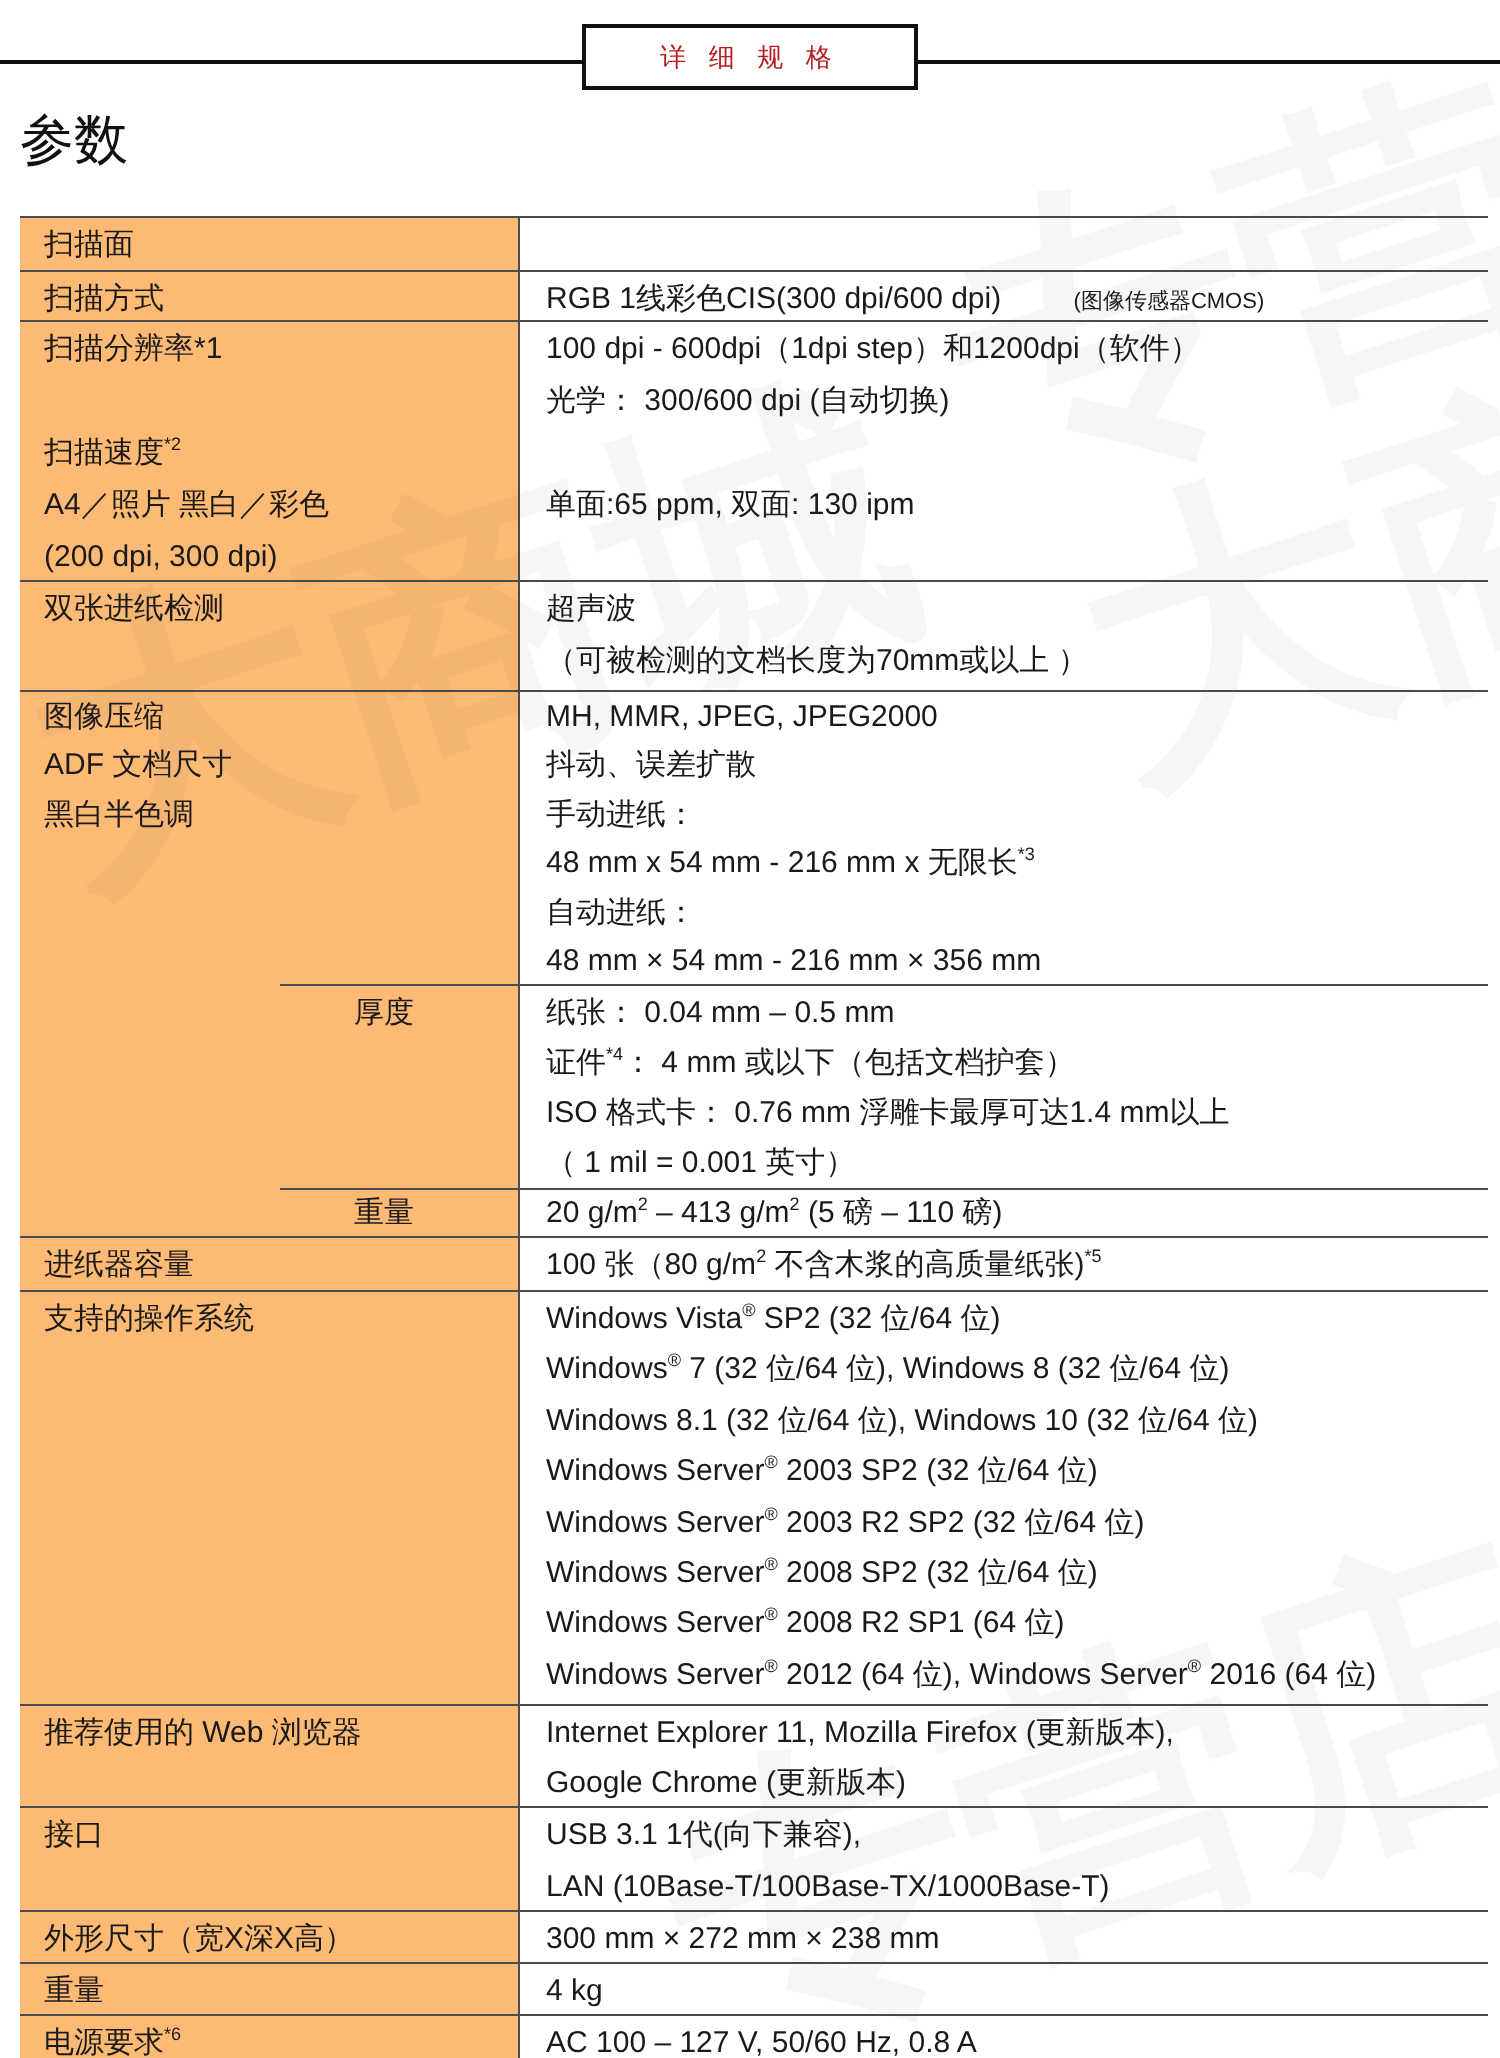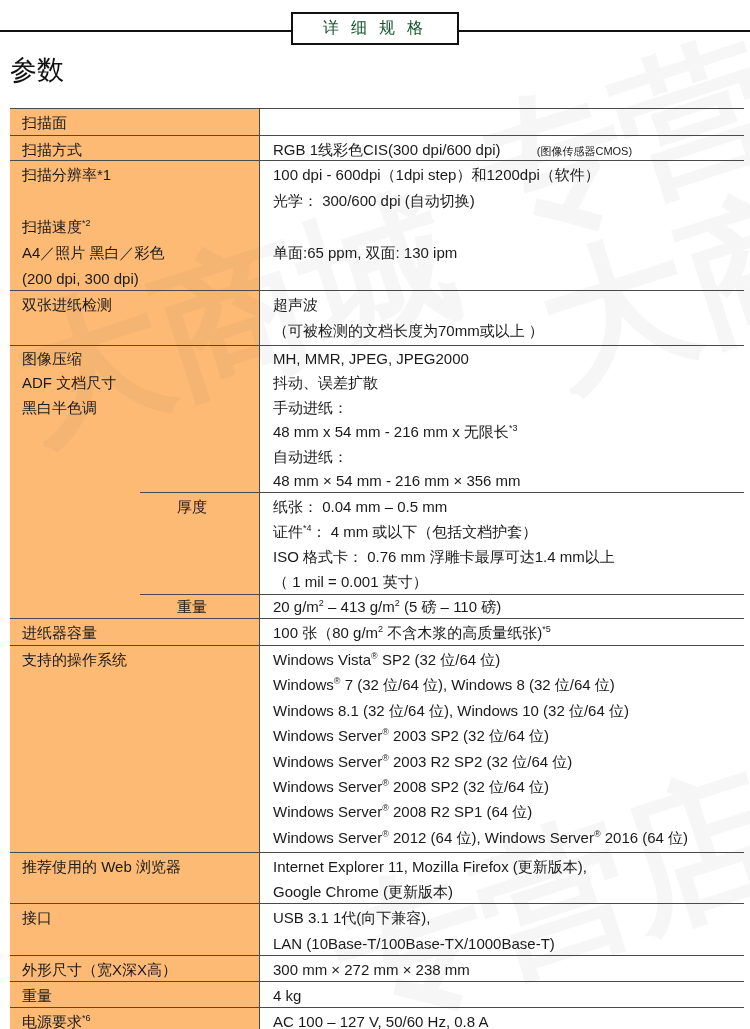--- a/index.html
+++ b/index.html
@@ -7,21 +7,21 @@
     width:750px;height:1029px;overflow:hidden;background:#ffffff;position:relative;
     font-family:"Liberation Sans","DejaVu Sans",sans-serif;color:#1a1a1a;
     -webkit-font-smoothing:antialiased;
   }
   
   .hline{position:absolute;left:0;right:0;top:30px;height:2px;background:#111;}
   .title-box{
     position:absolute;left:50%;top:12px;transform:translateX(-50%);
     width:164px;height:29px;background:#fff;border:2px solid #111;
     font-family:"Liberation Serif","DejaVu Serif",serif;
-    font-size:16px;letter-spacing:4px;color:#14532d;
+    font-size:13px;letter-spacing:4px;color:#b91c1c;
     display:flex;align-items:center;justify-content:center;white-space:nowrap;
   }
   .section-title{
     position:absolute;left:10px;top:52px;font-size:27px;font-weight:500;color:#111;
   }
   
   .wm{position:absolute;z-index:6;pointer-events:none;
       font-size:150px;font-weight:700;color:rgba(80,80,80,0.05);
       transform:rotate(-18deg);white-space:nowrap;}
   

